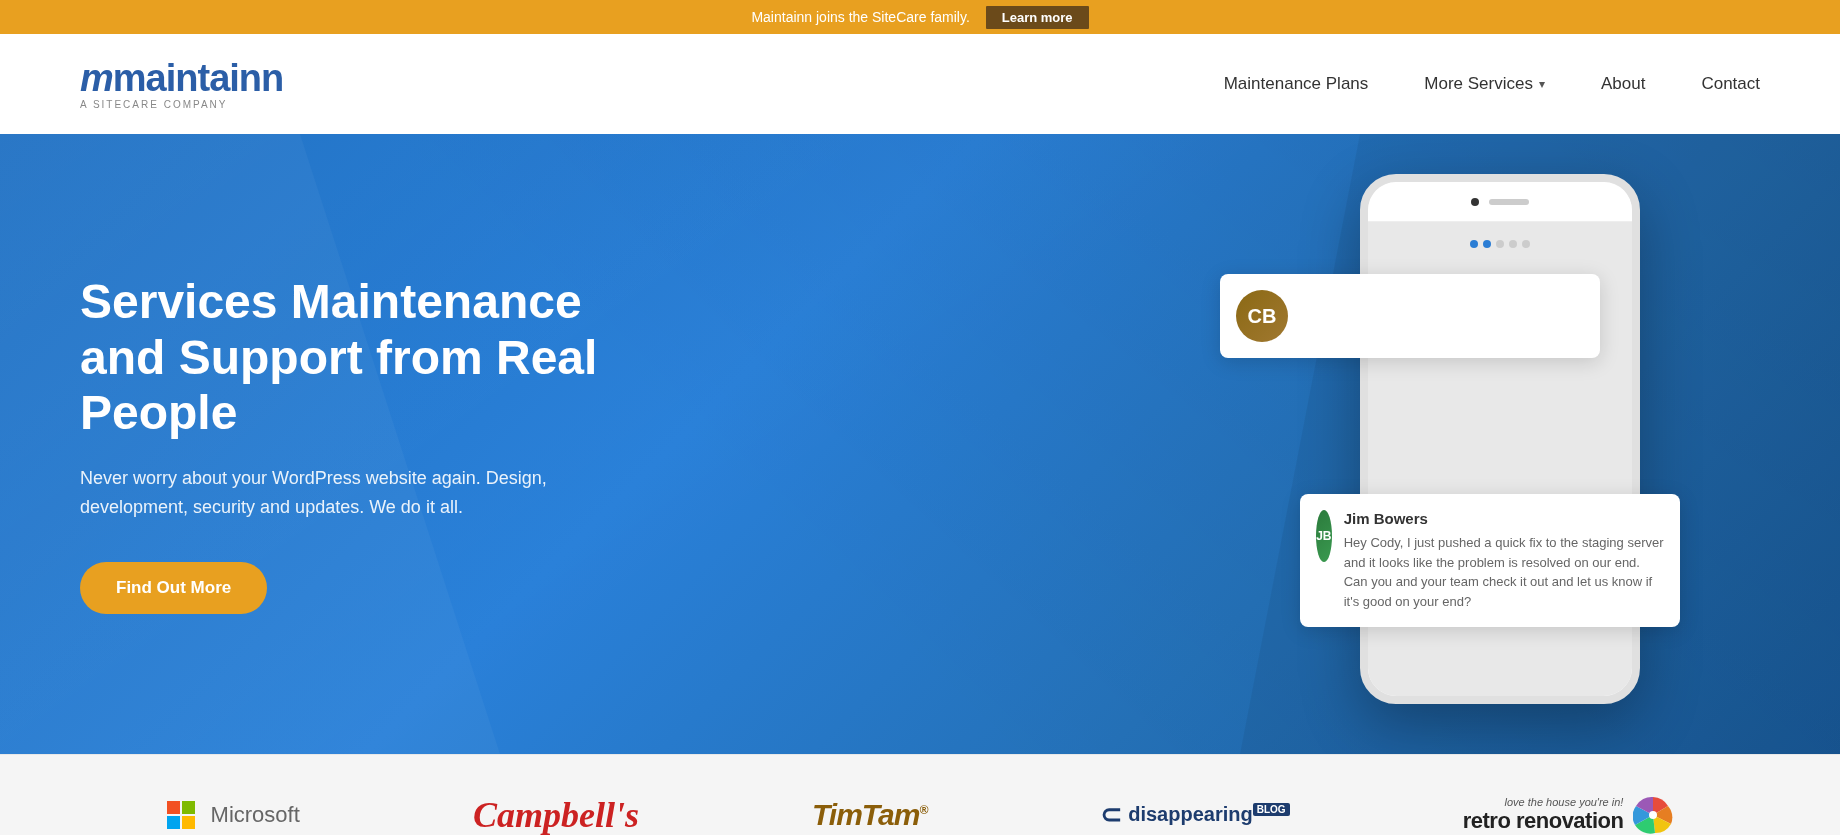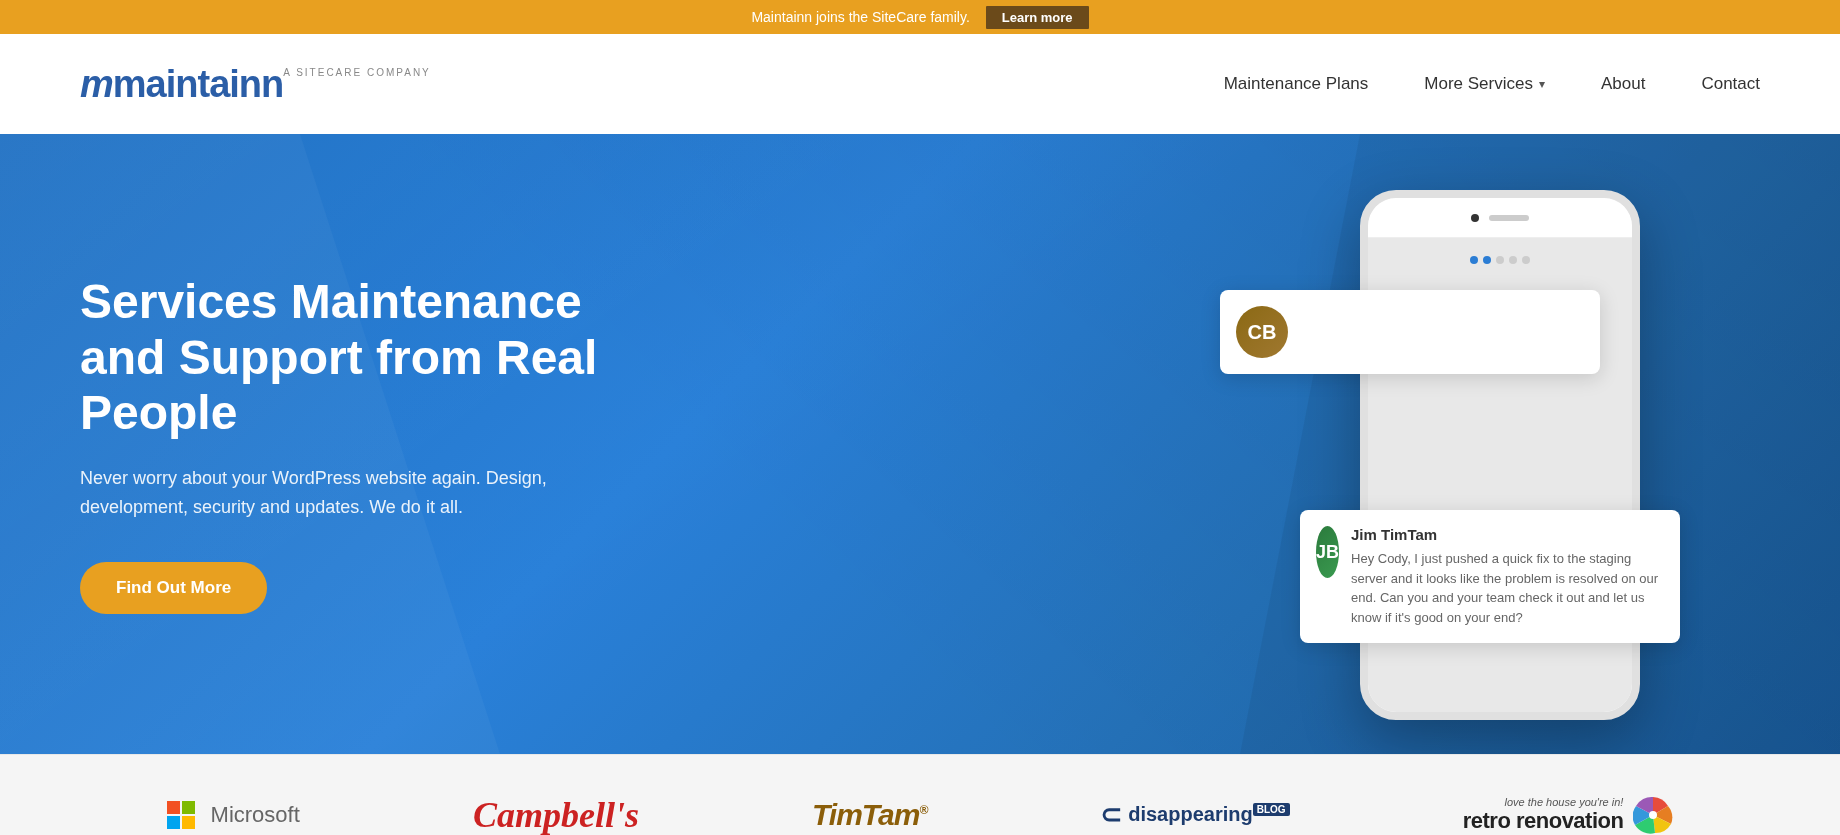--- a/index.html
+++ b/index.html
@@ -36,21 +36,21 @@
     .header {
       background: white;
       display: flex;
       align-items: center;
       justify-content: space-between;
       padding: 18px 80px;
       height: 100px;
     }
     .logo-area {
       display: flex;
-      flex-direction: row;
+      flex-direction: column;
     }
     .logo-main {
       font-size: 38px;
       font-weight: bold;
       color: #2B5EA7;
       letter-spacing: -1px;
       line-height: 1;
     }
     .logo-main .m-special {
       font-style: italic;
@@ -146,21 +146,21 @@
       border-radius: 30px;
       font-size: 17px;
       font-weight: 600;
       cursor: pointer;
     }
 
     
     .hero-visual {
       position: absolute;
       right: 80px;
-      top: 36px;
+      top: 20px;
       z-index: 2;
       width: 520px;
       height: 600px;
     }
     
     .phone-mockup {
       position: absolute;
       left: 50%;
       transform: translateX(-50%);
       top: 20px;
@@ -249,21 +249,21 @@
       font-weight: bold;
     }
     .avatar-jim {
       background: linear-gradient(135deg, #2B7A3C 0%, #3A9A50 100%);
       width: 52px; height: 52px;
       border-radius: 50%;
       display: flex;
       align-items: center;
       justify-content: center;
       color: white;
-      font-size: 18px;
+      font-size: 12px;
       font-weight: bold;
     }
     .message-body {}
     .message-name {
       font-weight: 700;
       font-size: 15px;
       color: #333;
       margin-bottom: 6px;
     }
     .message-text {
@@ -425,21 +425,21 @@
       </div>
     </div>
 
     <div class="message-card message-card-1">
       <div class="avatar-cody">CB</div>
     </div>
 
     <div class="message-card message-card-2">
       <div class="avatar-jim">JB</div>
       <div class="message-body">
-        <div class="message-name">Jim TimTam</div>
+        <div class="message-name">Jim Bowers</div>
         <div class="message-text">Hey Cody, I just pushed a quick fix to the staging server and it looks like the problem is resolved on our end. Can you and your team check it out and let us know if it's good on your end?</div>
       </div>
     </div>
   </div>
 </section>
 
 <div class="clients-bar">
 
   <div class="client-logo">
     <div class="ms-grid">

